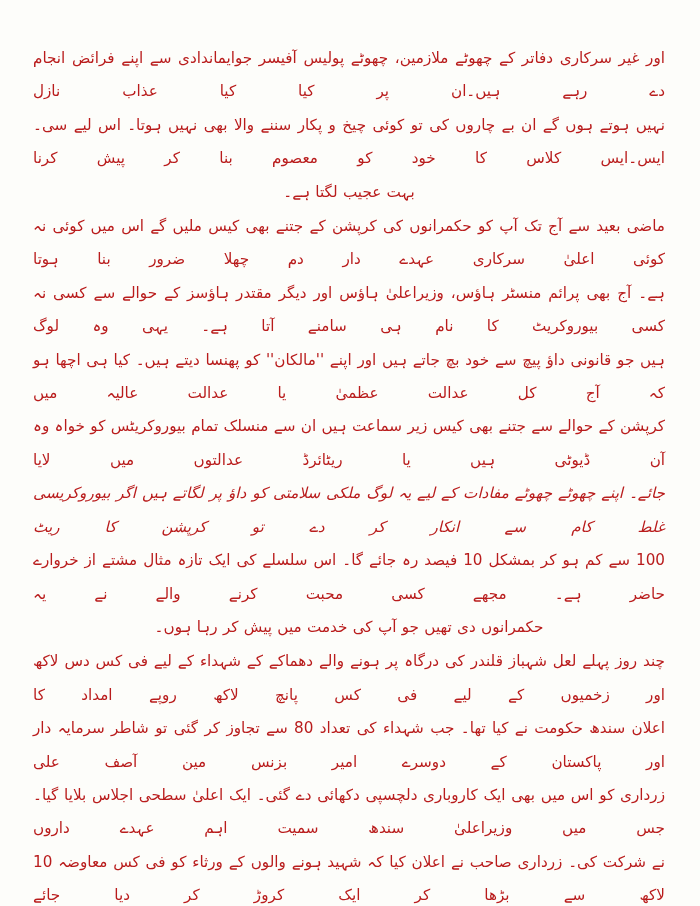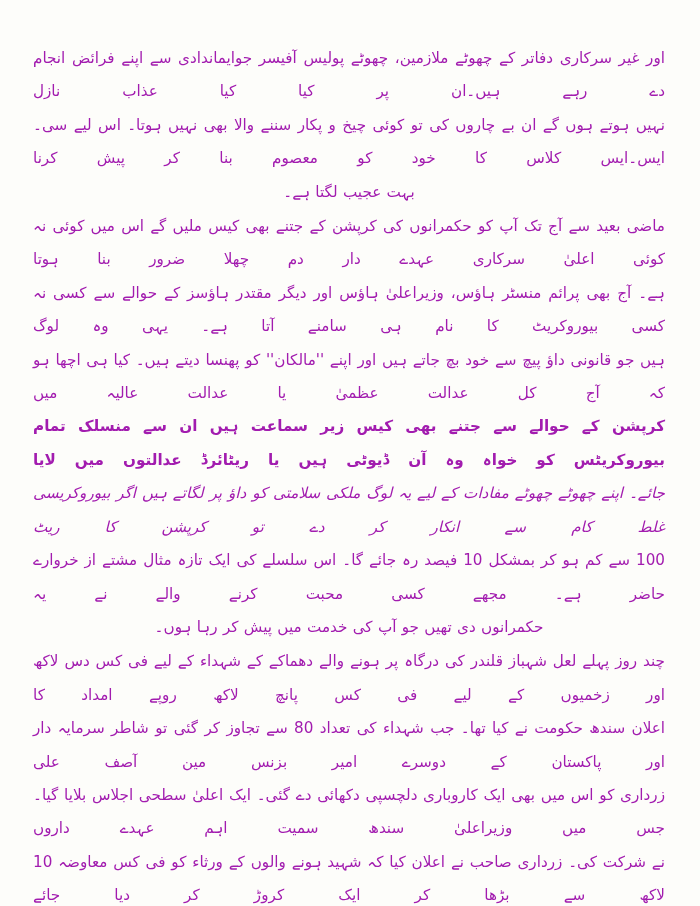--- a/index.html
+++ b/index.html
@@ -33,21 +33,21 @@
 
   .para {
     margin: 0 0 0 0;
     padding: 0;
     direction: rtl;
     text-align: justify;
     text-align-last: center;
     font-family: "DejaVu Sans", "Liberation Sans", sans-serif;
     font-size: 15.2px;
     line-height: 33.4px;
-    color: #a21caf;
+    color: #b91c1c;
     letter-spacing: 0.1px;
     word-spacing: 0.5px;
     -webkit-font-smoothing: antialiased;
   }
 
   
   .para .ln {
     display: block;
     white-space: nowrap;
     text-align: justify;
@@ -72,21 +72,21 @@
     <div class="para">
       <span class="ln" style="text-align: justify; text-align-last: justify; white-space: normal;">اور غیر سرکاری دفاتر کے چھوٹے ملازمین، چھوٹے پولیس آفیسر جوایماندادی سے اپنے فرائض انجام دے رہے ہیں۔ان پر کیا کیا عذاب نازل</span>
       <span class="ln" style="text-align: justify; text-align-last: justify; white-space: normal;">نہیں ہوتے ہوں گے ان بے چاروں کی تو کوئی چیخ و پکار سننے والا بھی نہیں ہوتا۔ اس لیے سی۔ایس۔ایس کلاس کا خود کو معصوم بنا کر پیش کرنا</span>
       <span class="ln" style="text-align: left; text-align-last: center;">بہت عجیب لگتا ہے۔</span>
     </div>
 
     <div class="para new-block">
       <span class="ln" style="text-align: justify; text-align-last: justify; white-space: normal;">ماضی بعید سے آج تک آپ کو حکمرانوں کی کرپشن کے جتنے بھی کیس ملیں گے اس میں کوئی نہ کوئی اعلیٰ سرکاری عہدے دار دم چھلا ضرور بنا ہوتا</span>
       <span class="ln" style="text-align: justify; text-align-last: justify; white-space: normal;">ہے۔ آج بھی پرائم منسٹر ہاؤس، وزیراعلیٰ ہاؤس اور دیگر مقتدر ہاؤسز کے حوالے سے کسی نہ کسی بیوروکریٹ کا نام ہی سامنے آتا ہے۔ یہی وہ لوگ</span>
       <span class="ln" style="text-align: justify; text-align-last: justify; white-space: normal;">ہیں جو قانونی داؤ پیچ سے خود بچ جاتے ہیں اور اپنے ''مالکان'' کو پھنسا دیتے ہیں۔ کیا ہی اچھا ہو کہ آج کل عدالت عظمیٰ یا عدالت عالیہ میں</span>
-      <span class="ln" style="text-align: justify; text-align-last: justify; white-space: normal; font-weight: bold;">کرپشن کے حوالے سے جتنے بھی کیس زیر سماعت ہیں ان سے منسلک تمام بیوروکریٹس کو خواہ وہ آن ڈیوٹی ہیں یا ریٹائرڈ عدالتوں میں لایا</span>
+      <span class="ln" style="text-align: justify; text-align-last: justify; white-space: normal;">کرپشن کے حوالے سے جتنے بھی کیس زیر سماعت ہیں ان سے منسلک تمام بیوروکریٹس کو خواہ وہ آن ڈیوٹی ہیں یا ریٹائرڈ عدالتوں میں لایا</span>
       <span class="ln" style="text-align: justify; text-align-last: justify; white-space: normal; font-style: italic;">جائے۔ اپنے چھوٹے چھوٹے مفادات کے لیے یہ لوگ ملکی سلامتی کو داؤ پر لگاتے ہیں اگر بیوروکریسی غلط کام سے انکار کر دے تو کرپشن کا ریٹ</span>
       <span class="ln" style="text-align: justify; text-align-last: justify; white-space: normal;">100 سے کم ہو کر بمشکل 10 فیصد رہ جائے گا۔ اس سلسلے کی ایک تازہ مثال مشتے از خروارے حاضر ہے۔ مجھے کسی محبت کرنے والے نے یہ</span>
       <span class="ln" style="text-align: center; text-align-last: center;">حکمرانوں دی تھیں جو آپ کی خدمت میں پیش کر رہا ہوں۔</span>
     </div>
 
     <div class="para new-block">
       <span class="ln" style="text-align: justify; text-align-last: justify; white-space: normal;">چند روز پہلے لعل شہباز قلندر کی درگاہ پر ہونے والے دھماکے کے شہداء کے لیے فی کس دس لاکھ اور زخمیوں کے لیے فی کس پانچ لاکھ روپے امداد کا</span>
       <span class="ln" style="text-align: justify; text-align-last: justify; white-space: normal;">اعلان سندھ حکومت نے کیا تھا۔ جب شہداء کی تعداد 80 سے تجاوز کر گئی تو شاطر سرمایہ دار اور پاکستان کے دوسرے امیر بزنس مین آصف علی</span>
       <span class="ln" style="text-align: justify; text-align-last: justify; white-space: normal;">زرداری کو اس میں بھی ایک کاروباری دلچسپی دکھائی دے گئی۔ ایک اعلیٰ سطحی اجلاس بلایا گیا۔ جس میں وزیراعلیٰ سندھ سمیت اہم عہدے داروں</span>
       <span class="ln" style="text-align: justify; text-align-last: justify; white-space: normal;">نے شرکت کی۔ زرداری صاحب نے اعلان کیا کہ شہید ہونے والوں کے ورثاء کو فی کس معاوضہ 10 لاکھ سے بڑھا کر ایک کروڑ کر دیا جائے</span>

